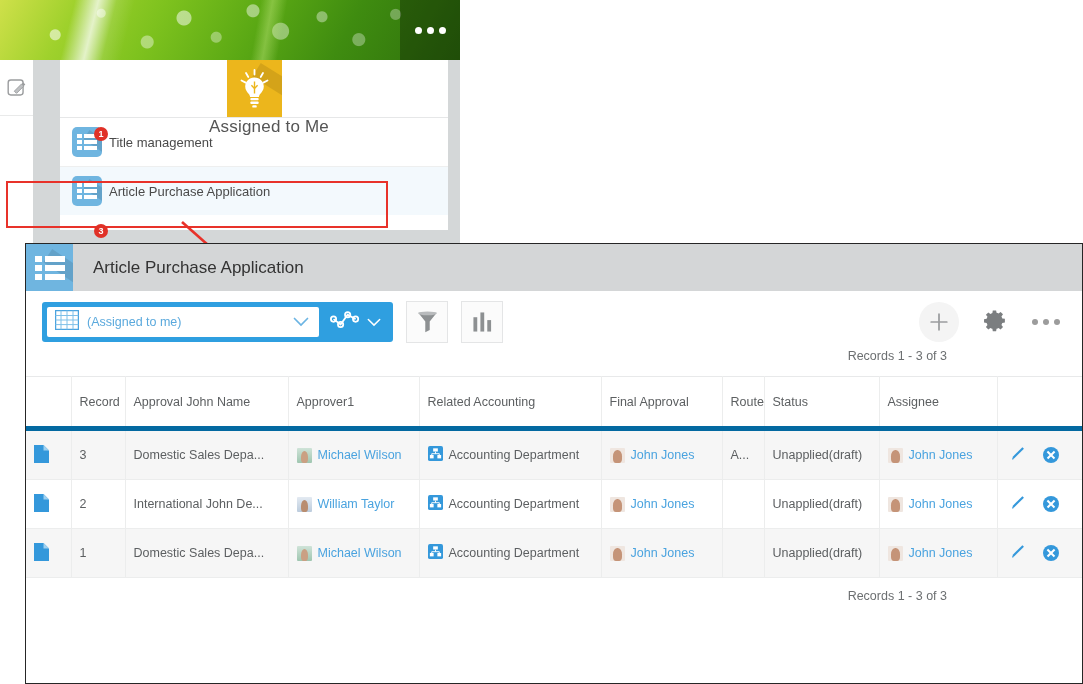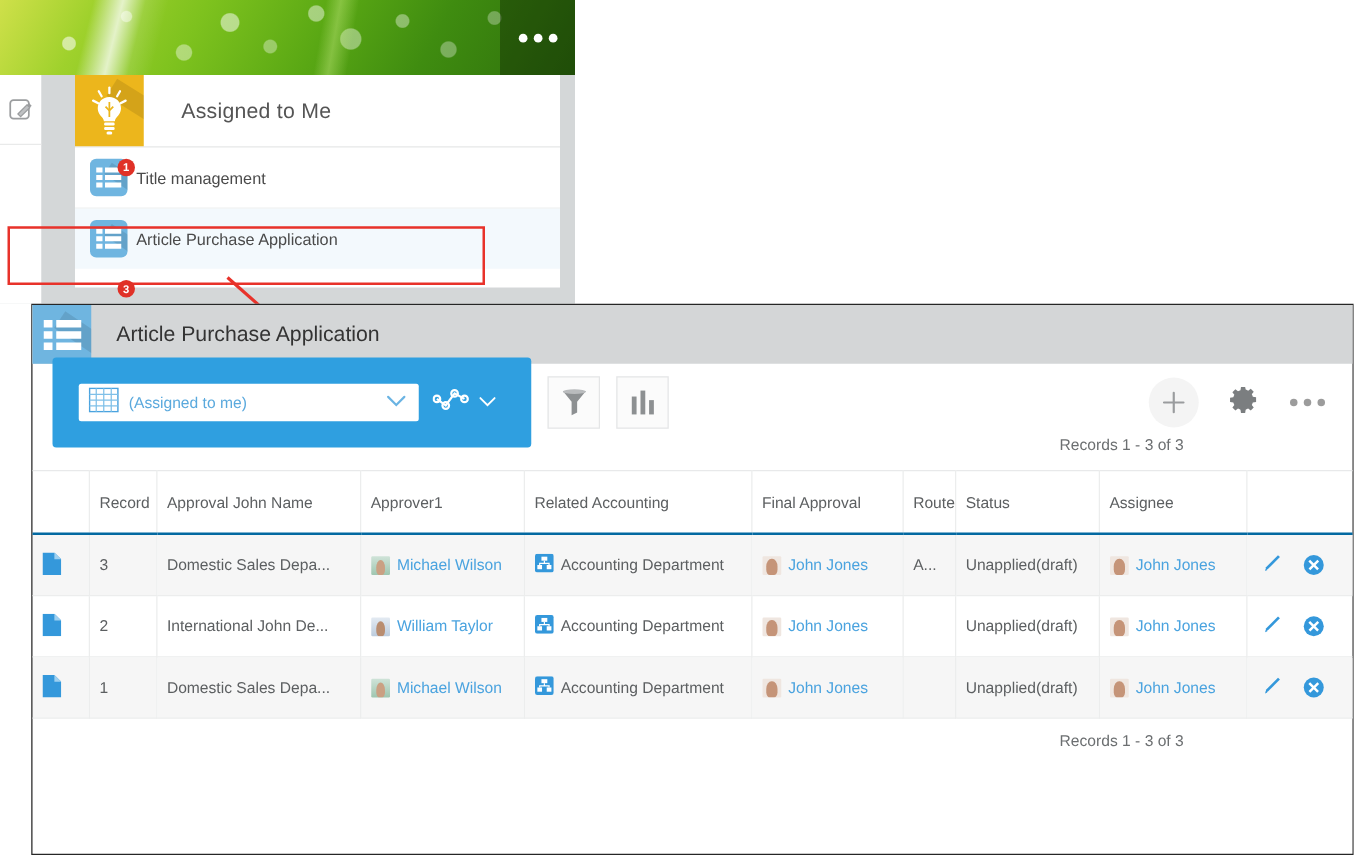--- a/index.html
+++ b/index.html
@@ -33,21 +33,21 @@
     background:linear-gradient(100deg,rgba(255,255,255,0) 46%,rgba(190,230,120,.45) 50%,rgba(255,255,255,0) 55%);}
   #banner-menu{position:absolute;right:0;top:0;width:60px;height:60px;
     background:rgba(0,0,0,.30);display:flex;align-items:center;justify-content:center;gap:5px;}
   #banner-menu i{width:7px;height:7px;border-radius:50%;background:#fff;display:block;}
 
   #bg-body{position:absolute;left:0;top:60px;width:460px;height:183px;}
   #left-rail{position:absolute;left:0;top:0;width:33px;height:183px;background:#fff;}
   #left-rail .rail-btn{height:55px;display:flex;align-items:center;justify-content:center;border-bottom:1px solid #e9eaea;}
   #bg-panel{position:absolute;left:60px;top:0;width:388px;height:170px;background:#fff;}
 
-  .p-head{height:57px;display:flex;align-items:center;border-bottom:1px solid #e6e7e8;}
+  .p-head{height:57px;display:flex;align-items:center;border-bottom:1px solid #e6e7e8;flex-direction:column;}
   .bulb-tile{width:55px;height:57px;background:#ecb61c;position:relative;overflow:hidden;flex:0 0 auto;}
   .bulb-tile .shadow{position:absolute;left:26px;top:14px;width:46px;height:16px;background:rgba(0,0,0,.10);transform:rotate(32deg);}
   .p-head-title{font-size:17px;color:#555;padding-left:30px;letter-spacing:.2px;}
 
   .p-row{height:48px;display:flex;align-items:center;padding-left:12px;position:relative;}
   .p-row.divider{border-bottom:1px solid #eeefef;}
   .p-row.sel{background:#f3f9fd;}
   .hl-box{position:absolute;left:66px;top:181px;width:372px;height:47px;border:2px solid #e8322a;box-sizing:border-box;pointer-events:none;}
   .listicon{width:30px;height:30px;border-radius:5px;background:#6fb5e0;position:relative;flex:0 0 auto;overflow:hidden;}
   .listicon .sh{position:absolute;left:12px;top:10px;width:28px;height:11px;background:rgba(0,0,0,.10);transform:rotate(34deg);}
@@ -83,39 +83,39 @@
 
   #crumb{height:43px;background:#fff;border-bottom:1px solid #eceded;display:flex;align-items:center;position:relative;}
   #crumb .home{width:46px;display:flex;align-items:center;justify-content:center;}
   #crumb .sep{width:22px;height:43px;position:relative;}
   #crumb .sep:before{content:"";position:absolute;left:0;top:7px;width:15px;height:29px;
     border-right:1px solid #e2e3e4;transform:skewX(-18deg);}
   #crumb-text{font-size:12.5px;color:#8f9294;}
   #pin{position:absolute;right:17px;top:12px;}
 
   #toolbar{height:62px;display:flex;align-items:center;padding-left:16px;position:relative;}
-  #viewpicker{display:flex;align-items:center;background:#2f9fe0;border-radius:3px;height:40px;padding:16px;}
+  #viewpicker{display:flex;align-items:center;background:#2f9fe0;border-radius:3px;height:40px;padding:0;}
   #viewpicker .combo{background:#fff;height:30px;margin:5px 0 5px 5px;border-radius:2px;display:flex;align-items:center;width:272px;}
   #viewpicker .grid-ic{margin-left:8px;flex:0 0 auto;}
   #viewpicker .combo-label{font-size:12.5px;color:#5aa9dd;margin-left:8px;flex:1;}
   #viewpicker .combo-caret{margin-right:10px;}
   #viewpicker .chart-btn{display:flex;align-items:center;gap:7px;padding:0 12px 0 11px;}
   .sq-btn{width:42px;height:42px;border:1px solid #e4e5e6;background:#fbfbfb;margin-left:13px;
     display:flex;align-items:center;justify-content:center;box-sizing:border-box;}
   #toolbar-right{position:absolute;right:22px;top:11px;display:flex;align-items:center;gap:24px;}
   .circ-btn{width:40px;height:40px;border-radius:50%;background:#f4f4f4;display:flex;align-items:center;justify-content:center;}
   .dots3{display:flex;gap:5px;align-items:center;}
   .dots3 i{width:6px;height:6px;border-radius:50%;background:#9c9c9c;display:block;}
 
   #reccount-top{text-align:right;padding-right:135px;font-size:12.5px;color:#6c6f71;margin-top:-4px;}
 
   
   #tbl{width:100%;border-collapse:collapse;table-layout:fixed;margin-top:13px;font-size:12.5px;}
   #tbl th{font-weight:normal;color:#5c5f61;text-align:left;height:49px;vertical-align:middle;
-    border-top:1px solid #e8e9ea;border-bottom:2px solid #0369a1;border-right:1px solid #eceded;padding:0 8px;
+    border-top:1px solid #e8e9ea;border-bottom:5px solid #0369a1;border-right:1px solid #eceded;padding:0 8px;
     white-space:nowrap;overflow:hidden;margin-left:32px;}
   #tbl td{height:48px;vertical-align:middle;border-bottom:1px solid #eceded;border-right:1px solid #eceded;
     padding:0 8px;white-space:nowrap;overflow:hidden;color:#5c5f61;}
   #tbl tr.alt td{background:#f6f6f6;}
   #tbl th:last-child,#tbl td:last-child{border-right:none;}
   .link{color:#4aa3df;}
   .cellflex{display:flex;align-items:center;gap:6px;}
   .avatar{width:15px;height:15px;flex:0 0 auto;border-radius:1px;overflow:hidden;position:relative;}
   .av-m{background:linear-gradient(#cfe3d8,#9fc6b0);}
   .av-m:after{content:"";position:absolute;left:4px;top:3px;width:7px;height:12px;border-radius:50% 50% 35% 35%;background:#caa083;}

